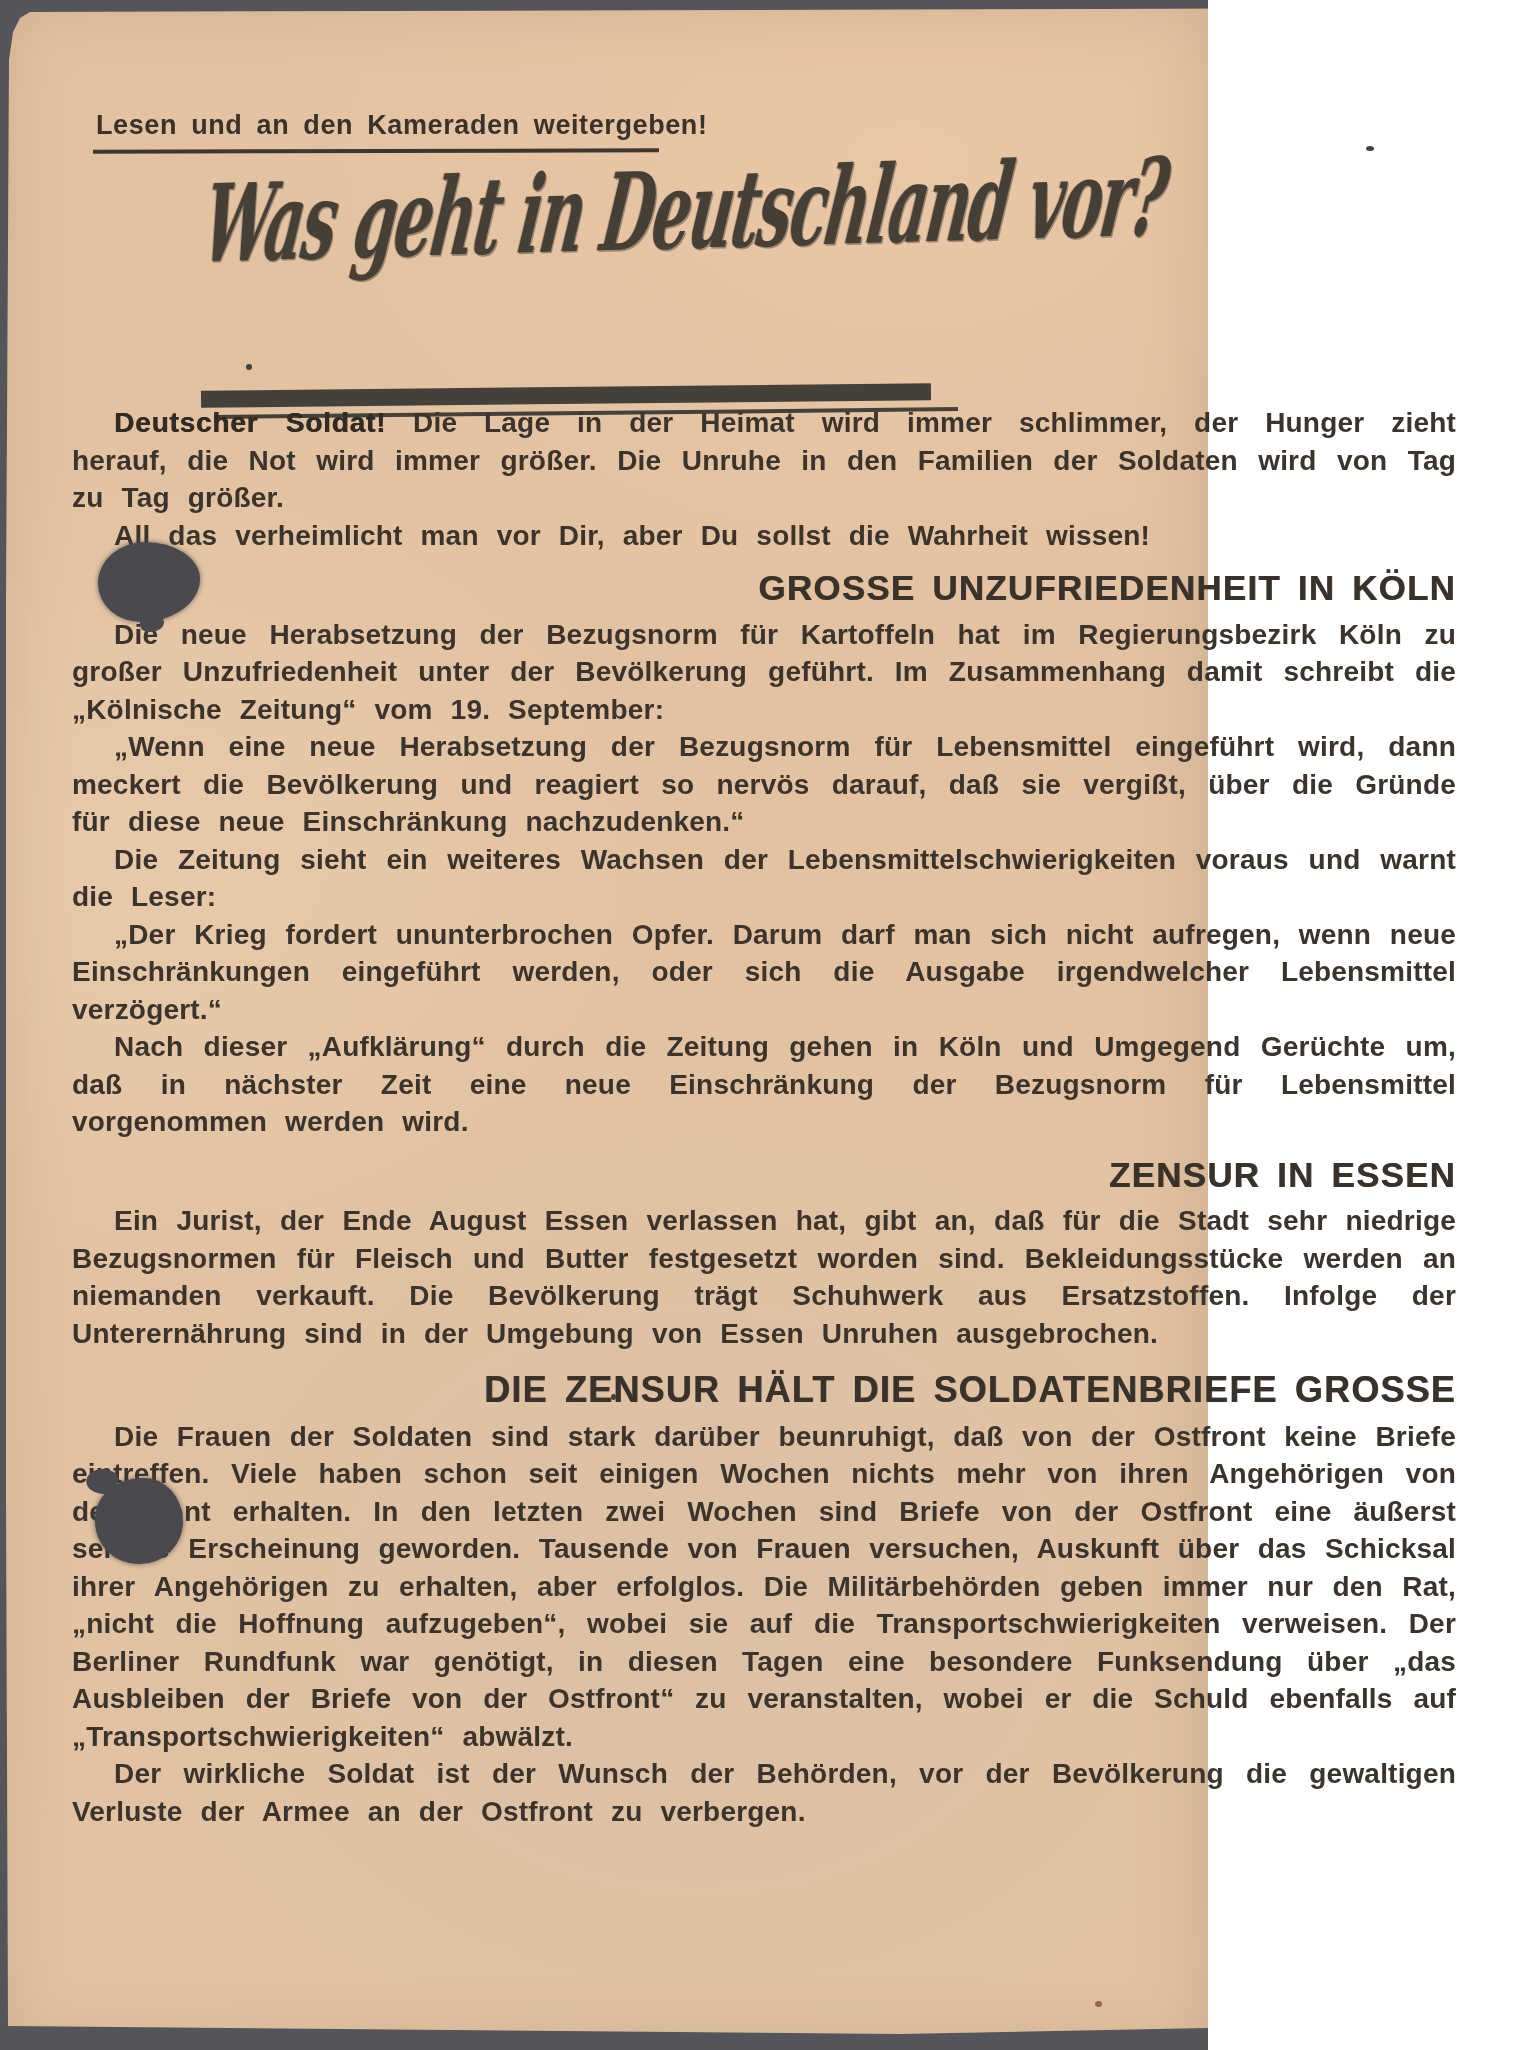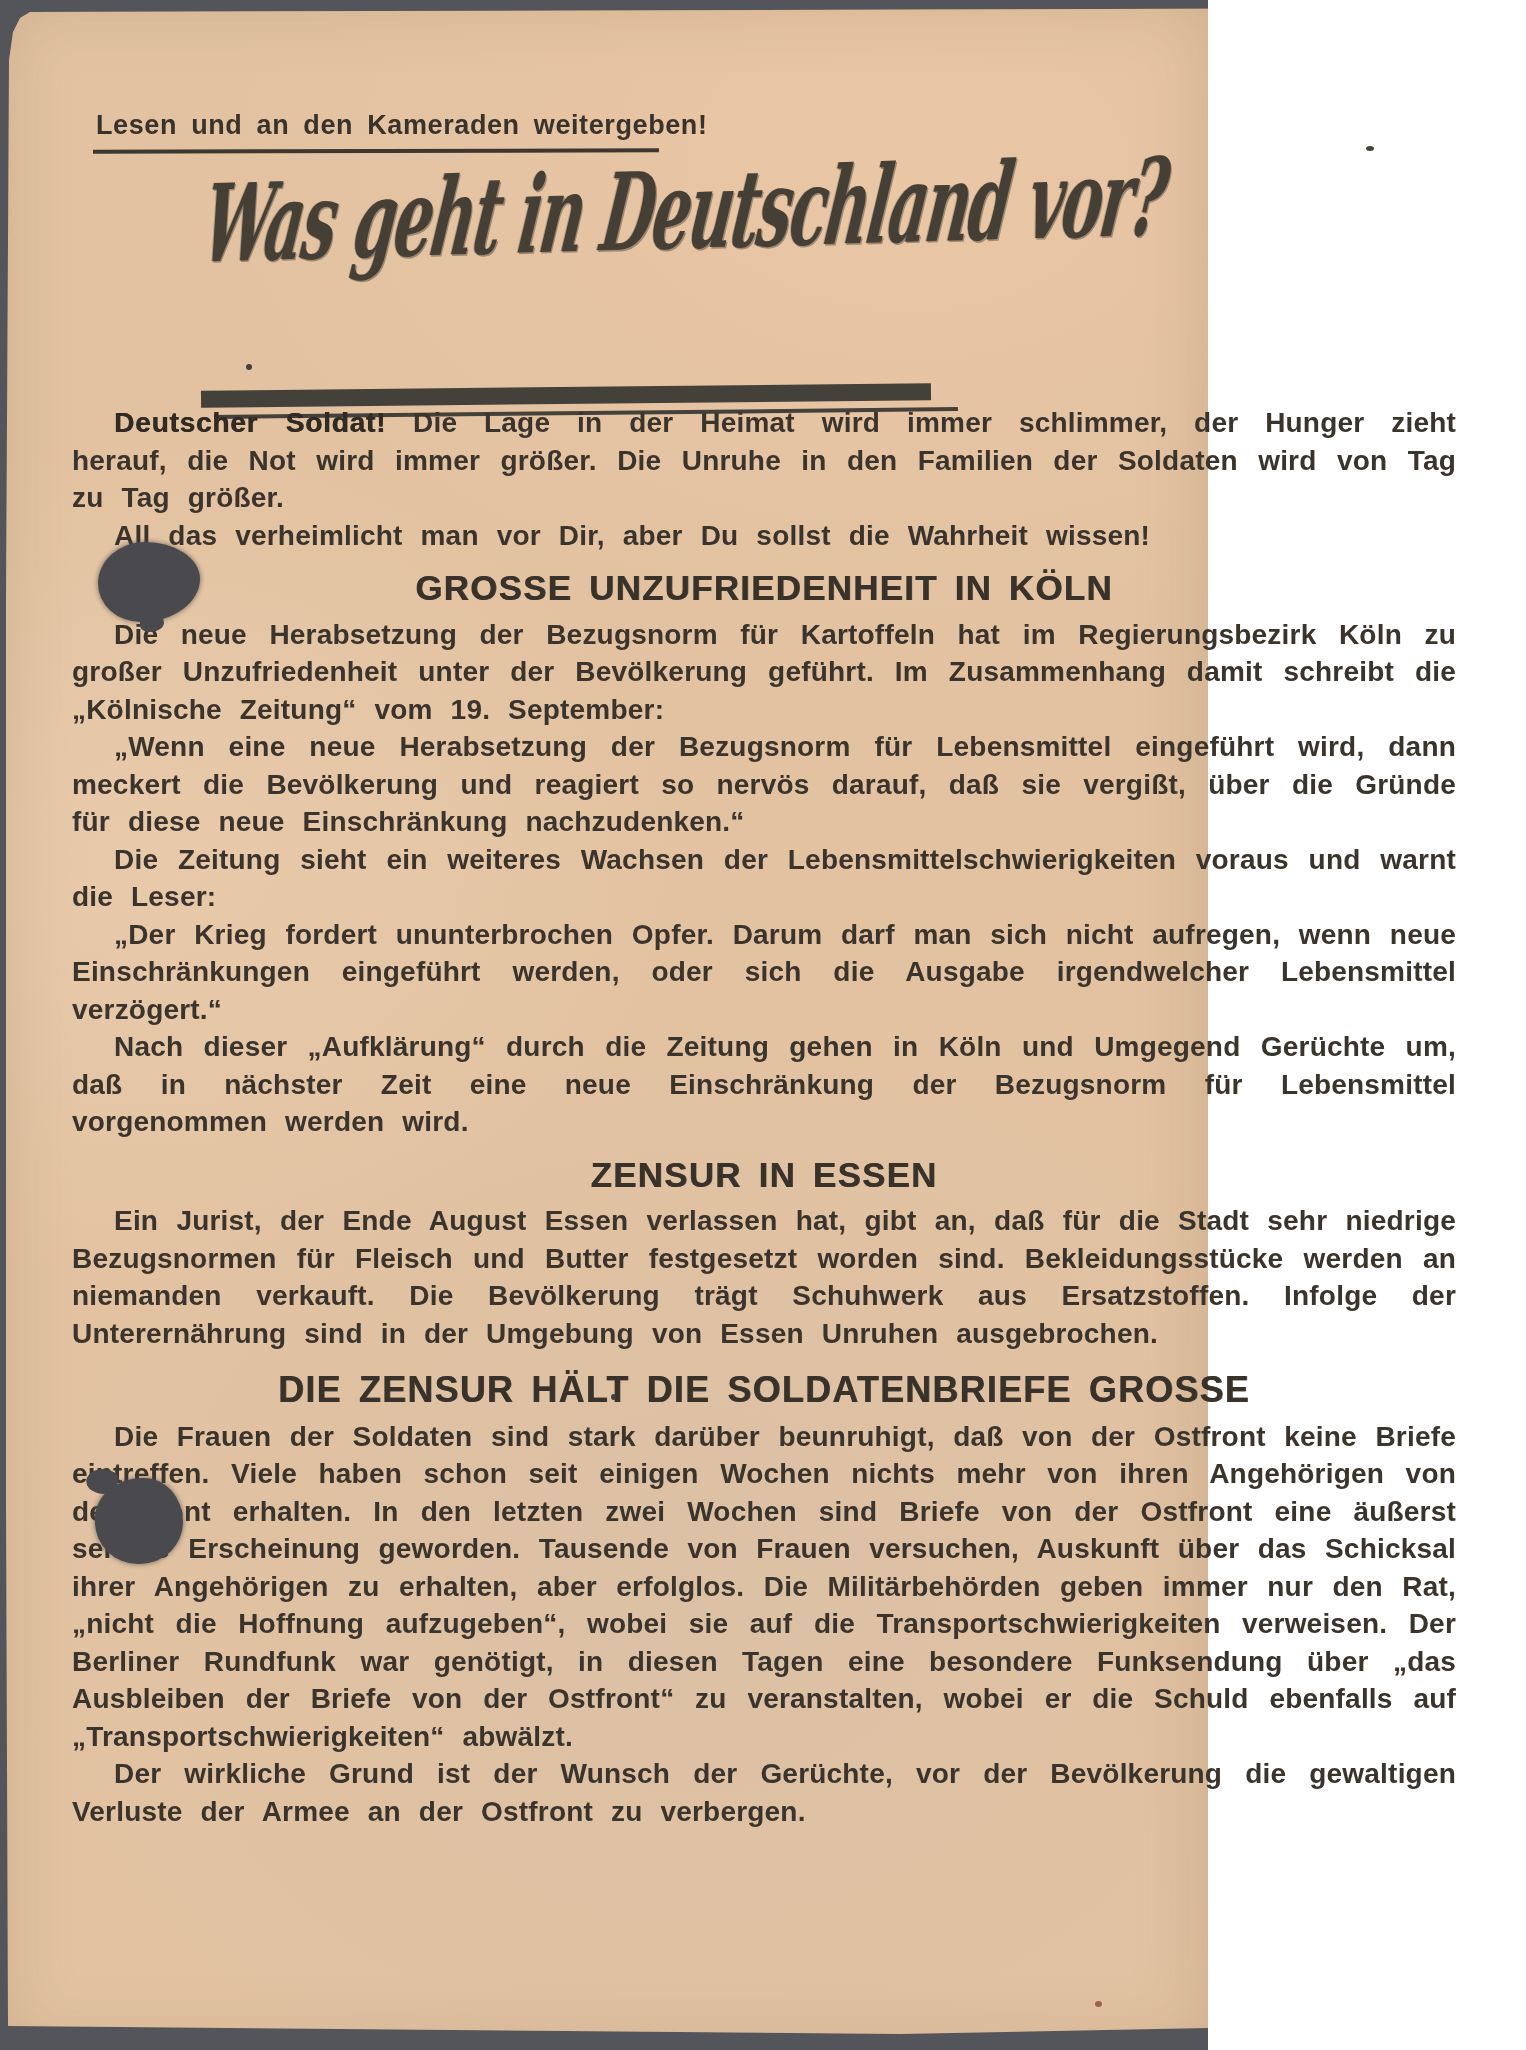--- a/index.html
+++ b/index.html
@@ -98,21 +98,21 @@
     margin: 0;
     text-indent: 42px;
   }
   .lead {
     letter-spacing: 0.8px;
     color: #322b24;
     text-shadow: 0.6px 0 0 #322b24;
   }
   .section-heading {
     margin: 15px 0 9px 0;
-    text-align: center;
+    text-align: right;
     font-size: 35px;
     letter-spacing: 1.2px;
     word-spacing: 6px;
     color: #38322b;
     text-indent: 0;
     text-shadow: 0.6px 0 0 rgba(56,50,43,0.8);
   }
   .section-heading.wide {
     font-size: 36px;
     margin-top: 19px;
@@ -190,21 +190,21 @@
       <p class="para">„Wenn eine neue Herabsetzung der Bezugsnorm für Lebensmittel eingeführt wird, dann meckert die Bevölkerung und reagiert so nervös darauf, daß sie vergißt, über die Gründe für diese neue Einschränkung nachzudenken.“</p>
       <p class="para">Die Zeitung sieht ein weiteres Wachsen der Lebensmittelschwierigkeiten voraus und warnt die Leser:</p>
       <p class="para">„Der Krieg fordert ununterbrochen Opfer. Darum darf man sich nicht aufregen, wenn neue Einschränkungen eingeführt werden, oder sich die Ausgabe irgendwelcher Lebensmittel verzögert.“</p>
       <p class="para">Nach dieser „Aufklärung“ durch die Zeitung gehen in Köln und Umgegend Gerüchte um, daß in nächster Zeit eine neue Einschränkung der Bezugsnorm für Lebensmittel vorgenommen werden wird.</p>
 
       <h2 class="section-heading">ZENSUR IN ESSEN</h2>
       <p class="para">Ein Jurist, der Ende August Essen verlassen hat, gibt an, daß für die Stadt sehr niedrige Bezugsnormen für Fleisch und Butter festgesetzt worden sind. Bekleidungsstücke werden an niemanden verkauft. Die Bevölkerung trägt Schuhwerk aus Ersatzstoffen. Infolge der Unterernährung sind in der Umgebung von Essen Unruhen ausgebrochen.</p>
 
       <h2 class="section-heading wide">DIE ZENSUR HÄLT DIE SOLDATENBRIEFE GROSSE</h2>
       <p class="para">Die Frauen der Soldaten sind stark darüber beunruhigt, daß von der Ostfront keine Briefe eintreffen. Viele haben schon seit einigen Wochen nichts mehr von ihren Angehörigen von der Front erhalten. In den letzten zwei Wochen sind Briefe von der Ostfront eine äußerst seltene Erscheinung geworden. Tausende von Frauen versuchen, Auskunft über das Schicksal ihrer Angehörigen zu erhalten, aber erfolglos. Die Militärbehörden geben immer nur den Rat, „nicht die Hoffnung aufzugeben“, wobei sie auf die Transportschwierigkeiten verweisen. Der Berliner Rundfunk war genötigt, in diesen Tagen eine besondere Funksendung über „das Ausbleiben der Briefe von der Ostfront“ zu veranstalten, wobei er die Schuld ebenfalls auf „Transportschwierigkeiten“ abwälzt.</p>
-      <p class="para">Der wirkliche Grund ist der Wunsch der Gerüchte, vor der Bevölkerung die gewaltigen Verluste der Armee an der Ostfront zu verbergen.</p>
+      <p class="para">Der wirkliche Soldat ist der Wunsch der Behörden, vor der Bevölkerung die gewaltigen Verluste der Armee an der Ostfront zu verbergen.</p>
 
     </div>
 
     <div class="blot blot-1"></div>
     <div class="blot blot-2"></div>
     <div class="speck s1"></div>
     <div class="speck s2"></div>
     <div class="speck s3"></div>
     <div class="speck s4"></div>
 

